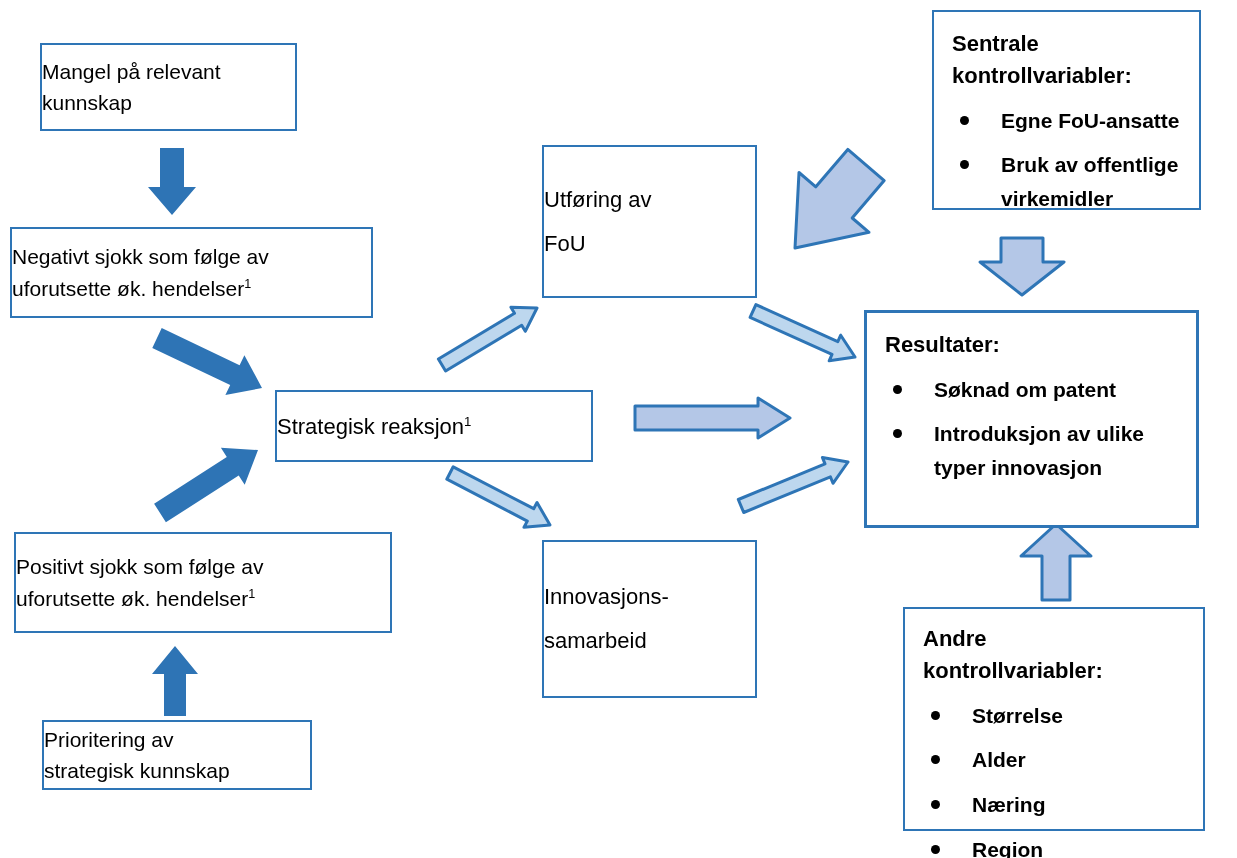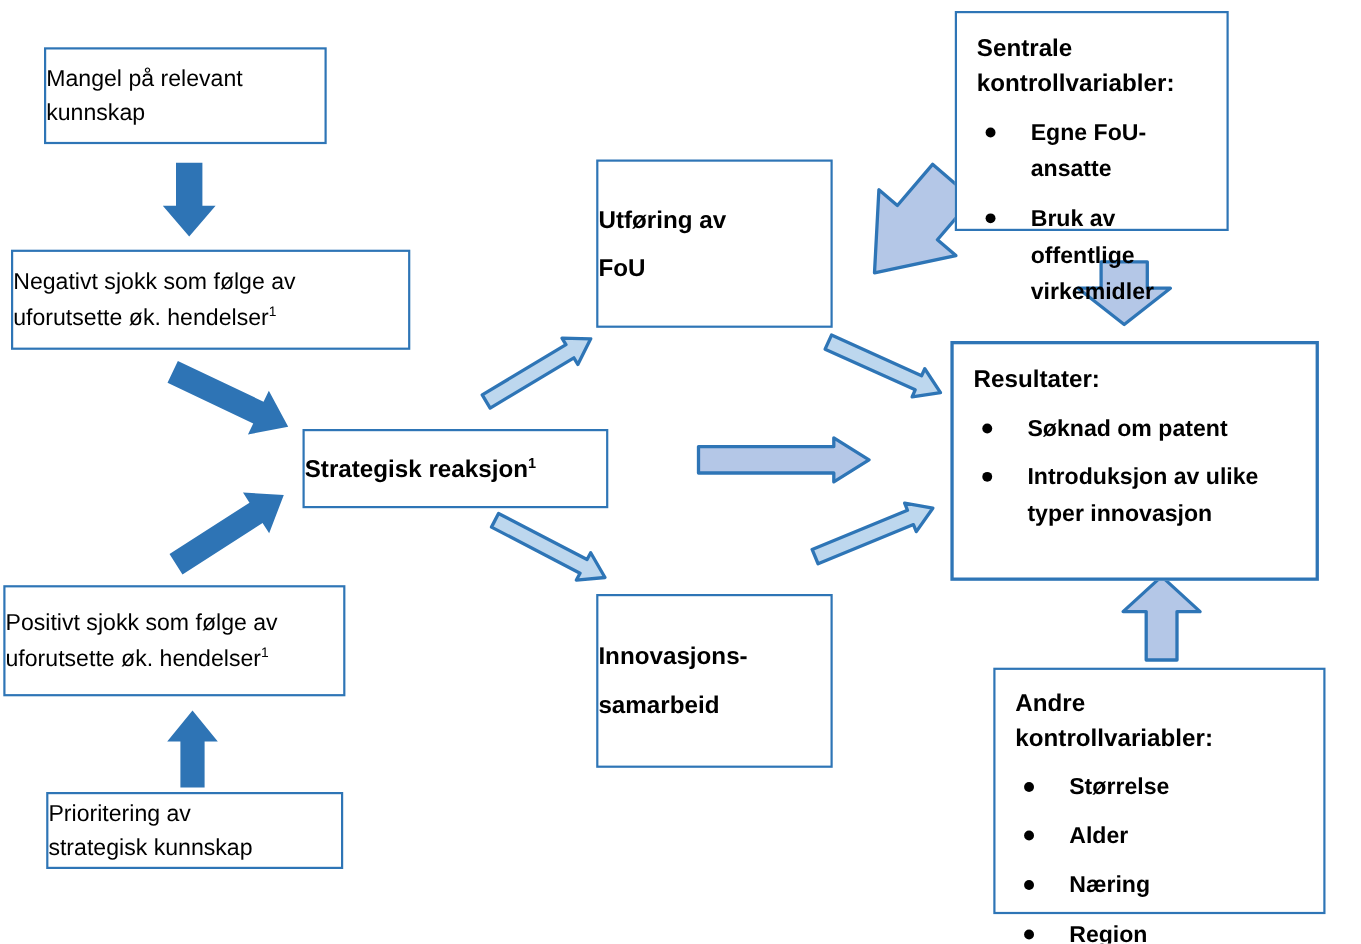--- a/index.html
+++ b/index.html
@@ -9,21 +9,21 @@
   }
   #arrows { position:absolute; left:0; top:0; z-index:0; }
   .dbox {
     position:absolute; box-sizing:border-box; background:#ffffff;
     border:2px solid #2E75B6; z-index:1;
   }
   .centered {
     display:flex; flex-direction:column; justify-content:center; align-items:flex-start;
     text-align:center; font-size:21px; line-height:1.5;
   }
-  .boldbox { font-weight:bold; font-size:22px; }
+  .boldbox { font-weight:normal; font-size:22px; }
   .lh-wide { line-height:2.0; }
   sup { font-size:60%; line-height:0; }
   .info { padding:16px 8px 8px 18px; font-size:21px; }
   .info-thick { border-width:3px; }
   .heading { font-weight:bold; font-size:22px; line-height:1.45; margin-bottom:12px; }
   .bullet-item { display:flex; line-height:1.6; margin-bottom:11px; }
   .dot { flex:none; width:9px; height:9px; border-radius:50%; background:#000; margin:12px 0 0 8px; }
   .btext { margin-left:32px;font-weight:bold; }
   .gap-after { margin-bottom:28px; }
 </style>
@@ -53,45 +53,45 @@
   <div class="dbox centered" style="left:40px;top:43px;width:257px;height:88px">
     <div>Mangel på relevant</div>
     <div>kunnskap</div>
   </div>
 
   <div class="dbox centered" style="left:10px;top:227px;width:363px;height:91px">
     <div>Negativt sjokk som følge av</div>
     <div><span>uforutsette øk. hendelser</span><sup>1</sup></div>
   </div>
 
-  <div class="dbox centered" style="left:3px;top:532px;width:311px;height:101px">
+  <div class="dbox centered" style="left:14px;top:532px;width:378px;height:101px">
     <div>Positivt sjokk som følge av</div>
     <div><span>uforutsette øk. hendelser</span><sup>1</sup></div>
   </div>
 
   <div class="dbox centered" style="left:42px;top:720px;width:270px;height:70px">
     <div>Prioritering av</div>
     <div>strategisk kunnskap</div>
   </div>
 
-  <div class="dbox centered boldbox" style="left:275px;top:390px;width:278px;height:72px">
+  <div class="dbox centered boldbox" style="left:275px;top:390px;width:318px;height:72px">
     <div><span>Strategisk reaksjon</span><sup>1</sup></div>
   </div>
 
   <div class="dbox centered boldbox lh-wide" style="left:542px;top:145px;width:215px;height:153px">
     <div>Utføring av</div>
     <div>FoU</div>
   </div>
 
   <div class="dbox centered boldbox lh-wide" style="left:542px;top:540px;width:215px;height:158px">
     <div>Innovasjons-</div>
     <div>samarbeid</div>
   </div>
 
-  <div class="dbox info" style="left:868px;top:10px;width:249px;height:200px">
+  <div class="dbox info" style="left:932px;top:10px;width:269px;height:200px">
     <div class="heading">
       <div>Sentrale</div>
       <div>kontrollvariabler:</div>
     </div>
     <div class="bullet-item">
       <span class="dot"></span>
       <span class="btext">Egne FoU-ansatte</span>
     </div>
     <div class="bullet-item">
       <span class="dot"></span>

